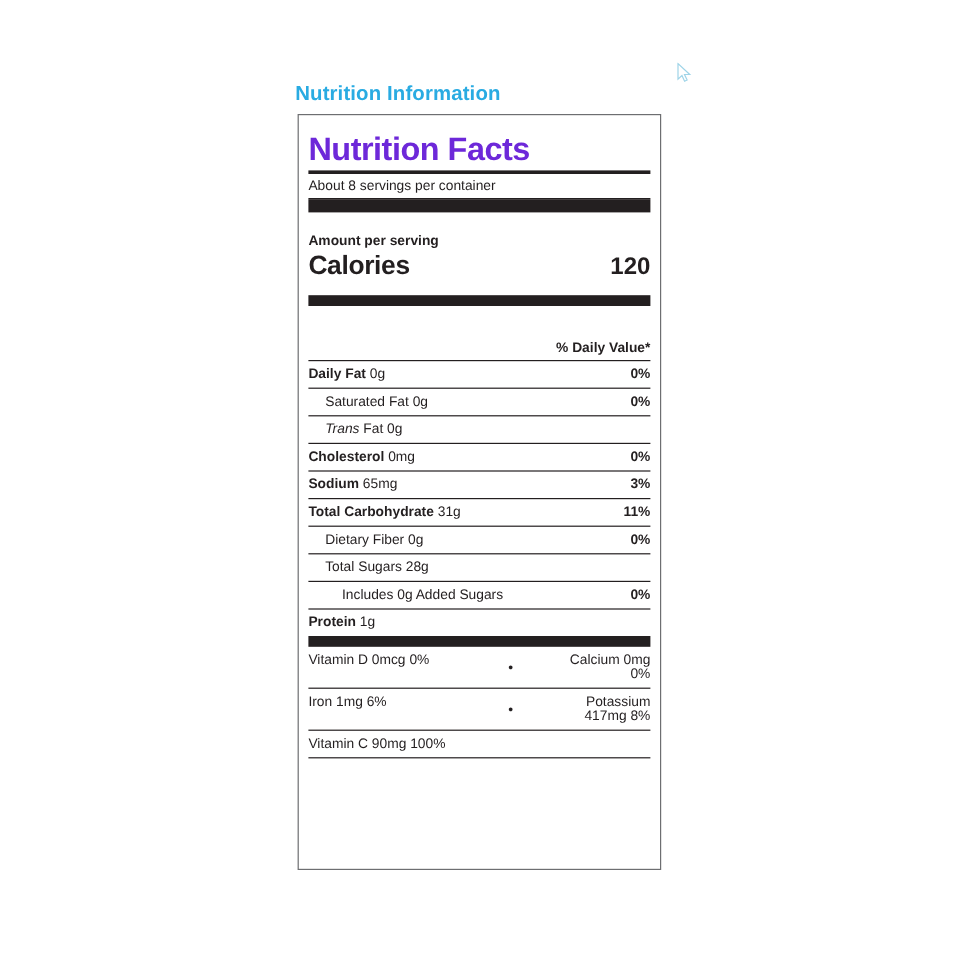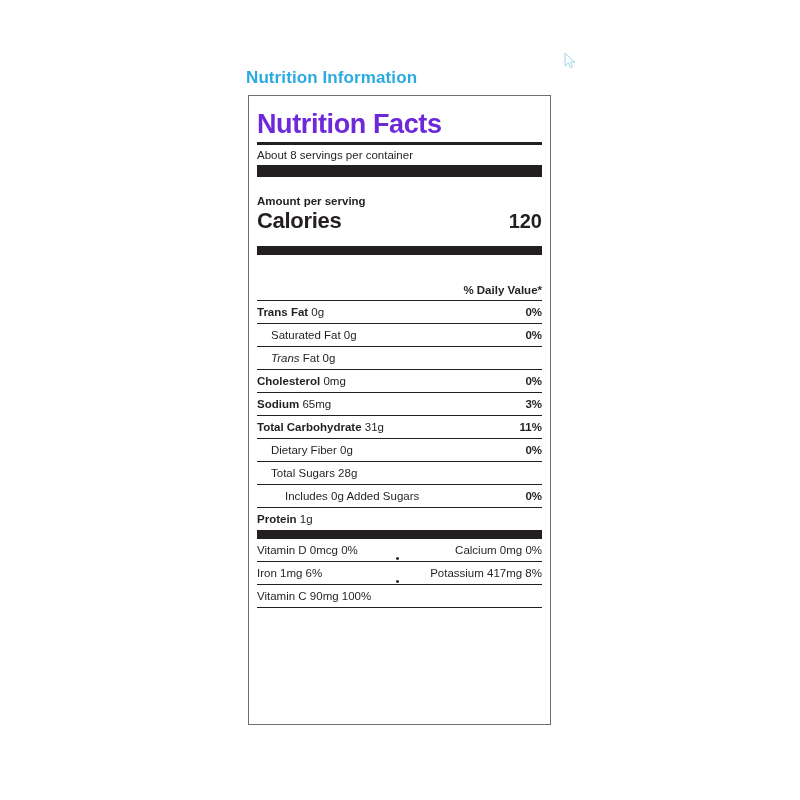--- a/index.html
+++ b/index.html
@@ -72,21 +72,21 @@
   .serving-size .val { font-size: 12px; font-weight: bold; }
 
   .amount-per {
     font-size: 11.5px;
     font-weight: bold;
     padding: 18px 0 1px 0;
   }
   .calories-row {
     display: flex;
     justify-content: space-between;
-    align-items: center;
+    align-items: flex-end;
     padding-bottom: 6px;
   }
   .calories-label { font-size: 22px; font-weight: bold; letter-spacing: -0.3px; }
   .calories-val { font-size: 20px; font-weight: bold; }
 
   .dv-header {
     text-align: right;
     font-size: 11.5px;
     font-weight: bold;
     padding: 6px 0 4px 0;
@@ -103,20 +103,21 @@
   .nut-row .pct { font-weight: bold; }
   .indent1 { padding-left: 14px; }
   .indent2 { padding-left: 28px; }
   .italic { font-style: italic; }
 
   .vit-row {
     display: flex;
     align-items: baseline;
     font-size: 11.5px;
     padding: 5px 0 5px 0;
+    gap: 28px;
   }
   .vit-left { flex: 0 0 50%; }
   .vit-dot { flex: 0 0 0; position: relative; width: 0; text-align: center; }
   .vit-dot span { position: absolute; left: -4px; top: -2px; }
   .vit-right { flex: 1; text-align: right; }
 
   .footnote {
     font-size: 10.5px;
     line-height: 1.35;
     padding: 5px 0 0 0;
@@ -162,21 +163,21 @@
       <div class="spacer-after-cal"></div>
       <div class="rule-thick8"></div>
 
       <div class="spacer-before-dv"></div>
 
       <div class="dv-header">% Daily Value*</div>
 
       <div class="rule-thin"></div>
 
       <div class="nut-row">
-        <span class="name"><b>Trans Fat</b> <span>0g</span></span>
+        <span class="name"><b>Daily Fat</b> <span>0g</span></span>
         <span class="pct">0%</span>
       </div>
       <div class="rule-thin"></div>
 
       <div class="nut-row indent1">
         <span class="name">Saturated Fat 0g</span>
         <span class="pct">0%</span>
       </div>
       <div class="rule-thin"></div>
 

